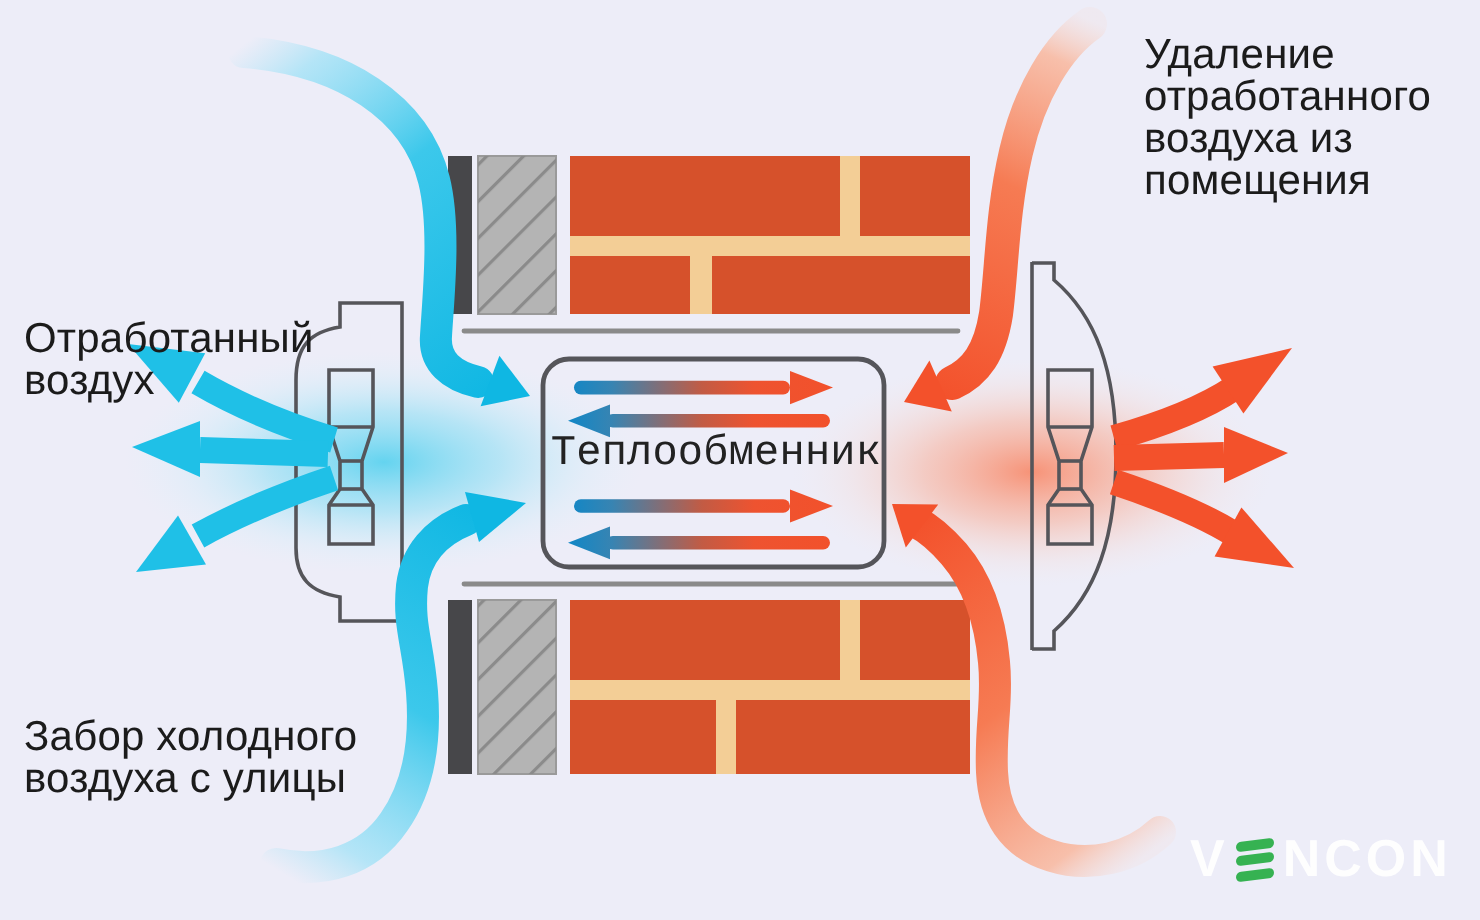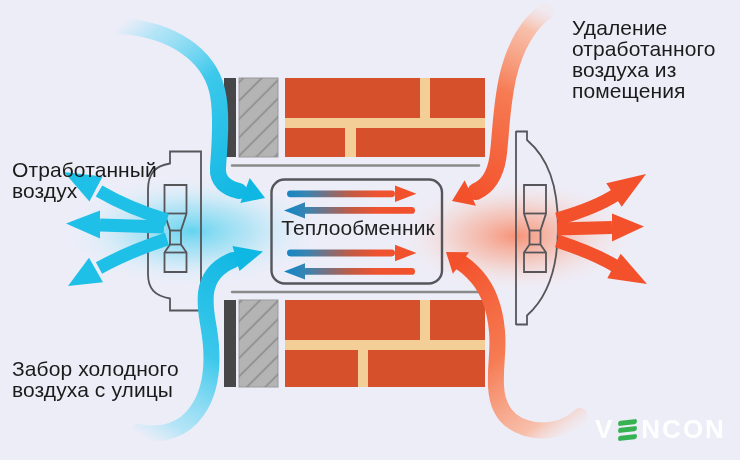--- a/index.html
+++ b/index.html
@@ -12,21 +12,21 @@
   body{width:740px;height:460px;overflow:hidden;background:var(--background);
        font-family:"Liberation Sans","DejaVu Sans",sans-serif;}
   #stage{position:relative;width:740px;height:460px;background:var(--background);}
   #diagram{position:absolute;left:0;top:0;}
   .lbl{position:absolute;font-size:21px;line-height:21px;color:var(--label_text);
        letter-spacing:0.1px;}
   #lbl-exhaust{left:12px;top:112px;width:172px;margin-top:47px;}
   #lbl-removal{left:572px;top:17px;width:158px;}
   #lbl-intake{left:12px;top:358px;width:192px;}
   #lbl-supply{left:570px;top:297px;width:170px;}
-  #lbl-exchanger{left:272px;top:217px;width:172px;text-align:center;color:#222;}
+  #lbl-exchanger{left:272px;top:217px;width:172px;text-align:center;color:#222;font-family:Liberation Mono, monospace;}
   
   .dark{fill:var(--wall_dark_layer);}
   .ins{fill:var(--insulation);stroke:#9A9A9A;stroke-width:1;}
   .mortar{fill:var(--mortar);}
   .brick{fill:var(--brick);}
   .wline{stroke:#8A8A8A;stroke-width:2.4;stroke-linecap:round;}
   .outline{fill:none;stroke:var(--outline);stroke-width:1.8;}
   .box{fill:none;stroke:var(--outline);stroke-width:2.4;}
   .exch{fill:url(#gEx);}
   .cyA{fill:var(--cold_air);}

